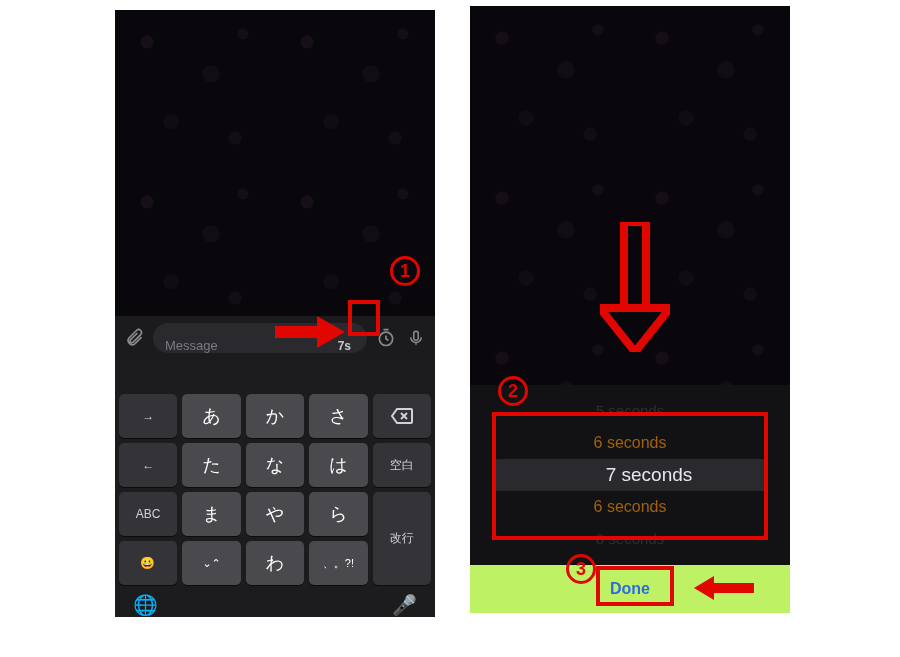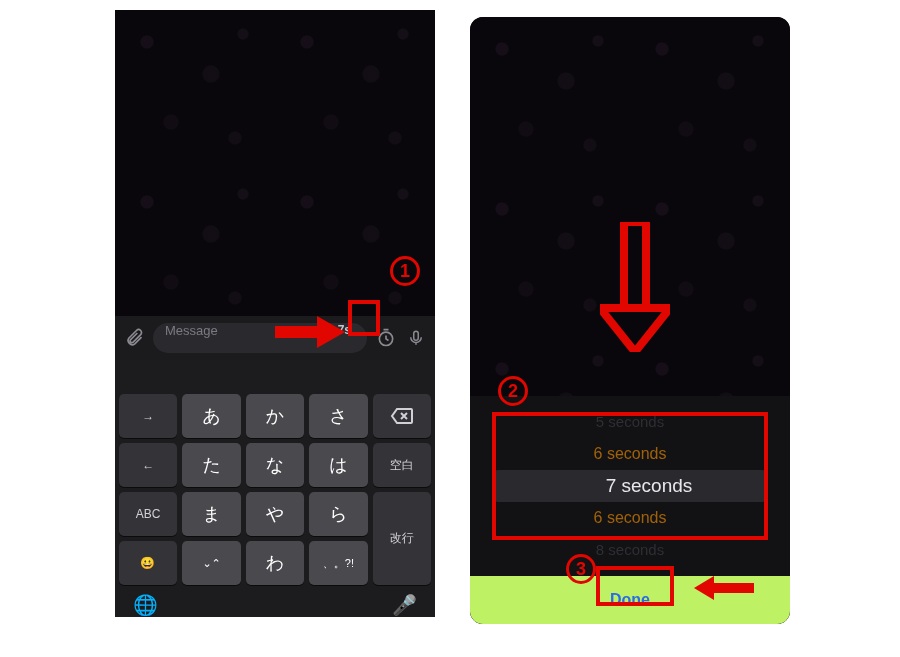--- a/index.html
+++ b/index.html
@@ -12,21 +12,21 @@
     overflow: hidden;
   }
   .phone {
     position: absolute;
     width: 320px;
     height: 607px;
     background: #0a0a0c;
     overflow: hidden;
   }
   .phone.left { left: 115px; top: 10px; }
-  .phone.right { left: 470px; top: 17px; border-radius: 13px; }
+  .phone.right { left: 470px; top: 6px; }
 
   
   .chat-bg {
     position: absolute;
     inset: 0;
     background:
       radial-gradient(circle at 20% 20%, rgba(160,100,160,0.08) 0 6px, transparent 7px),
       radial-gradient(circle at 60% 40%, rgba(160,100,160,0.06) 0 8px, transparent 9px),
       radial-gradient(circle at 80% 15%, rgba(160,100,160,0.07) 0 5px, transparent 6px),
       radial-gradient(circle at 35% 70%, rgba(160,100,160,0.05) 0 7px, transparent 8px),
@@ -52,21 +52,21 @@
     display: flex; align-items: center; justify-content: center;
     color: #8a8a90;
     font-size: 18px;
   }
   .msg-field {
     flex: 1;
     height: 30px;
     background: #2a2a2e;
     border-radius: 15px;
     display: flex;
-    align-items: flex-start;
+    align-items: flex-end;
     padding: 0 12px;
   }
   .msg-field .ph {
     color: #7a7a82;
     font-size: 13px;
     flex: 1;
   }
   .msg-field .timer {
     color: #c8c8d0;
     font-size: 12px;

